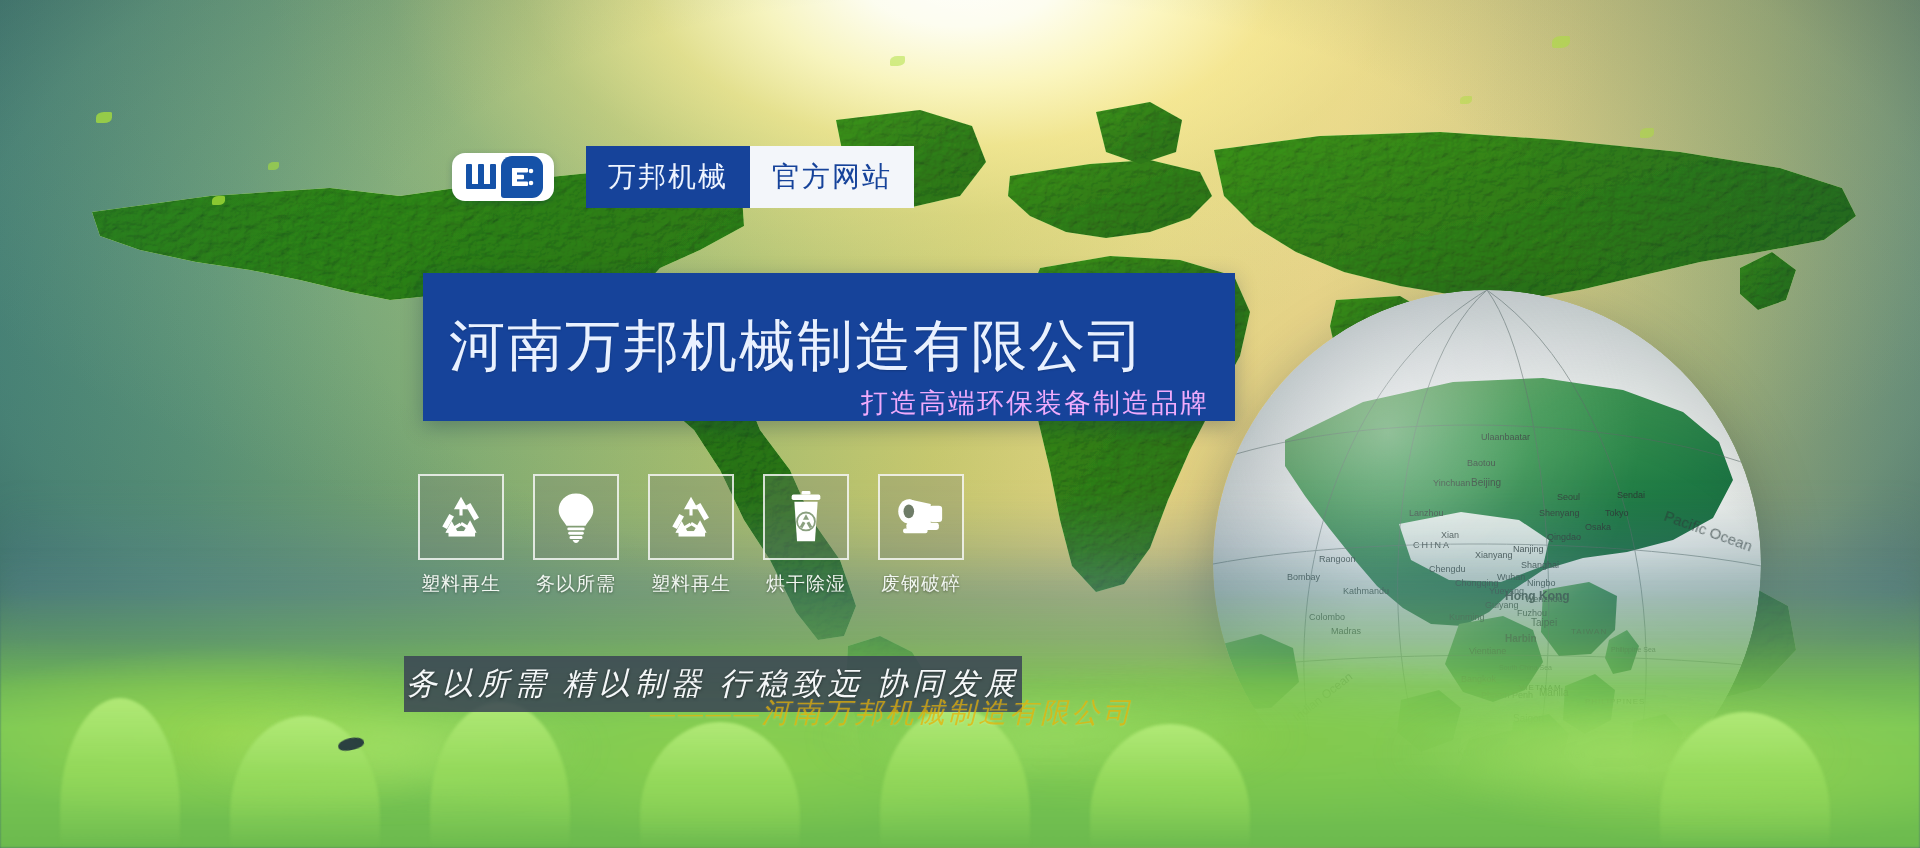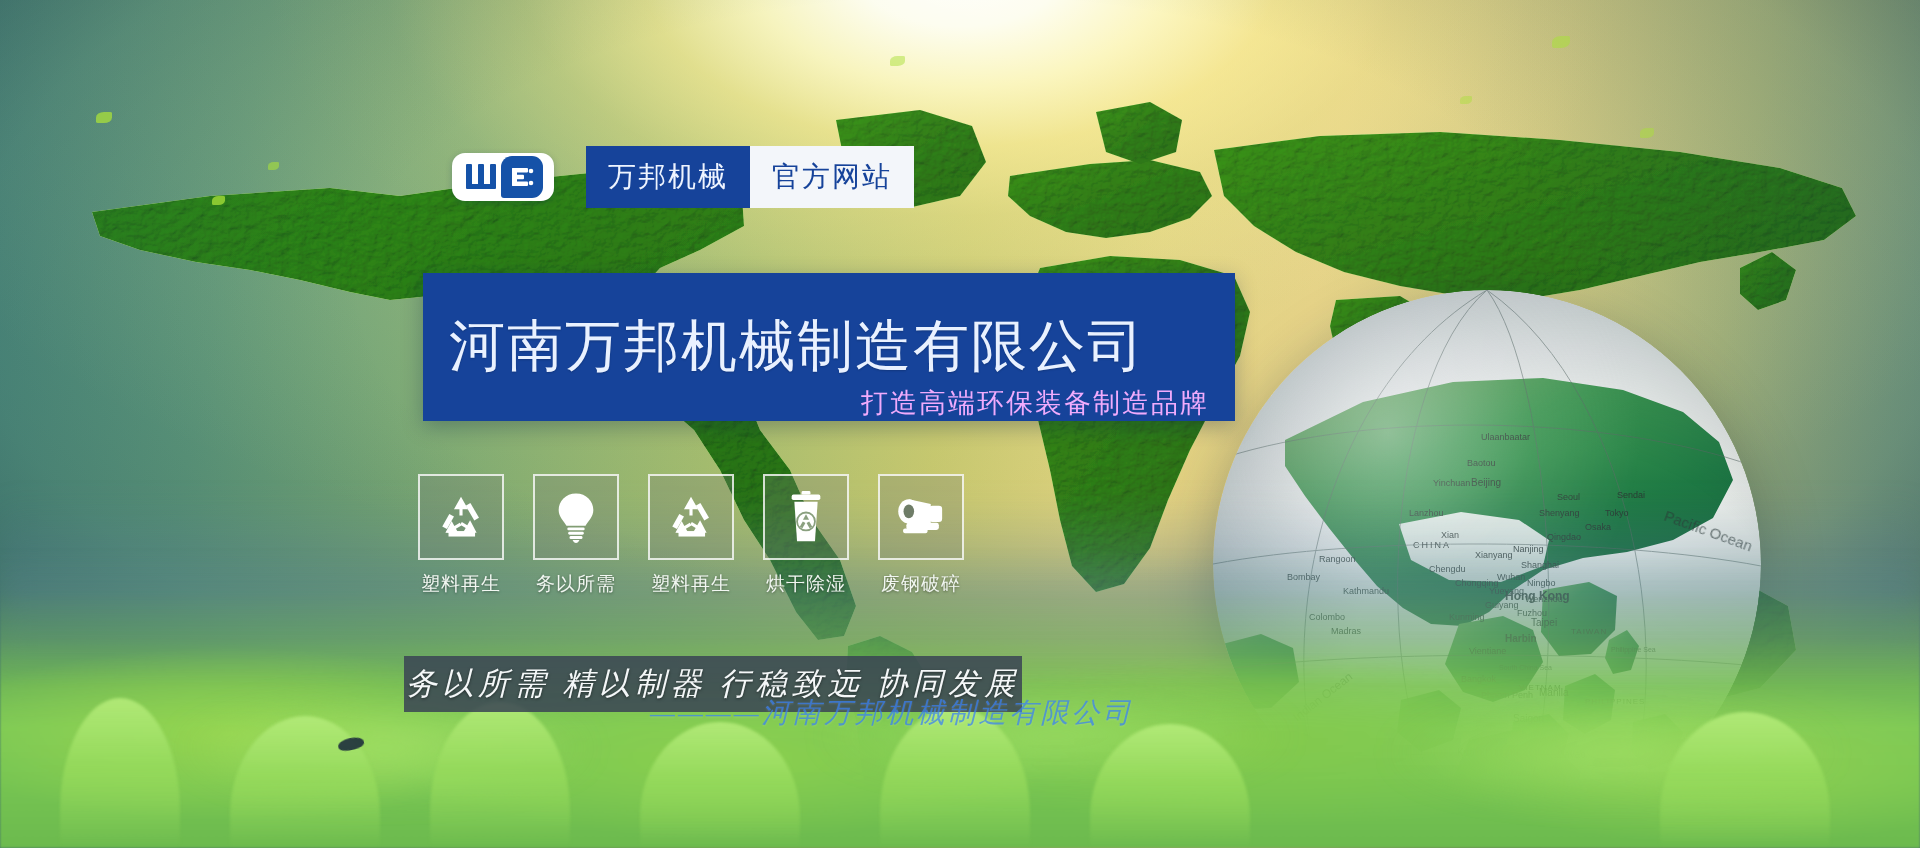--- a/index.html
+++ b/index.html
@@ -170,21 +170,21 @@
   }
   .slogan-text{
     font-family:"Liberation Serif","DejaVu Serif",serif;
     font-size:31px;color:#f4f7f8;letter-spacing:5px;
     font-style:italic;white-space:nowrap;
     text-shadow:0 1px 3px rgba(0,0,0,.5);
   }
   .slogan-sign{
     position:absolute;left:650px;top:694px;width:540px;
     font-family:"Liberation Serif","DejaVu Serif",serif;
-    font-size:28px;color:#3b82f6;opacity:.72;letter-spacing:3px;
+    font-size:28px;color:#eab308;opacity:.72;letter-spacing:3px;
     font-style:italic;white-space:nowrap;
     text-shadow:0 1px 2px rgba(255,255,255,.18);
   }
 </style>
 </head>
 <body>
 
 <div id="stage">
 
   <div class="bg-base"></div>

